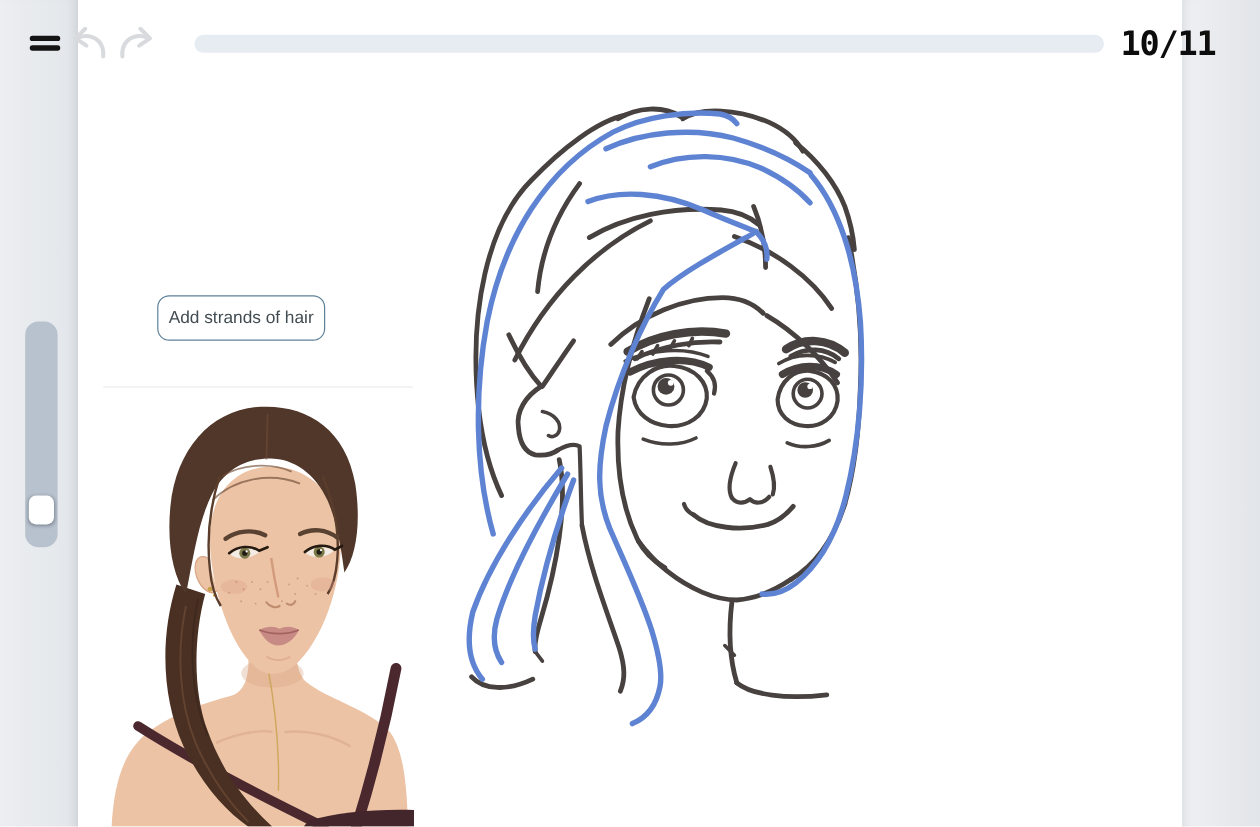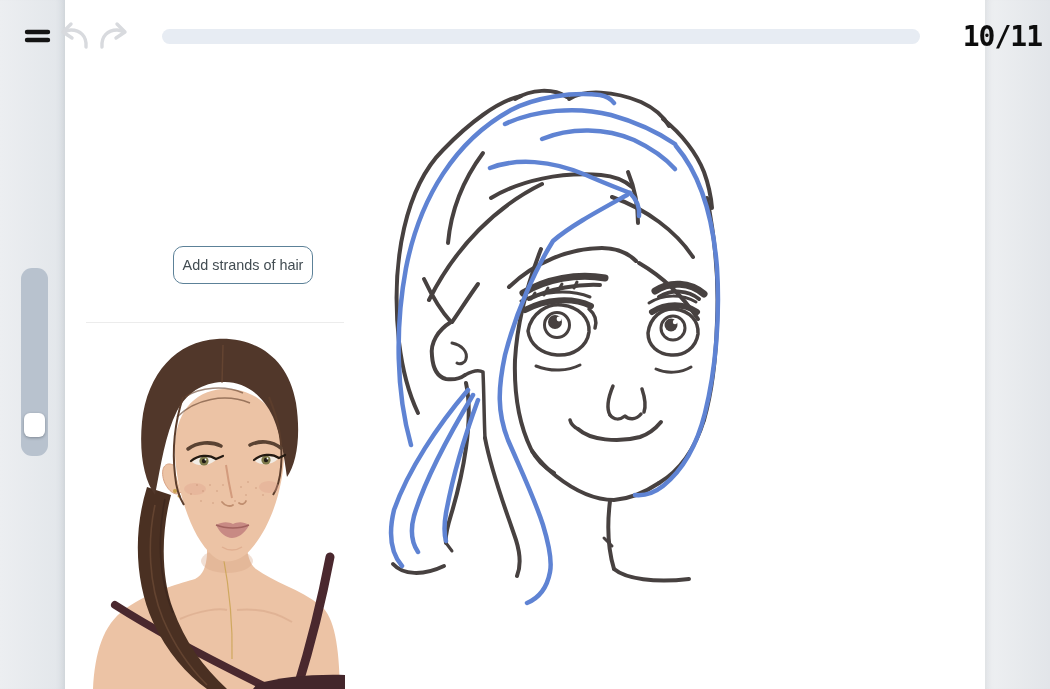--- a/index.html
+++ b/index.html
@@ -21,28 +21,28 @@
   .side-panel{position:absolute;top:0;height:689px;width:65px;background:linear-gradient(to right,#eceef1,#e2e6ea);}
   .side-panel.left{left:0;box-shadow:inset -8px 0 10px -8px rgba(40,50,70,.18);}
   .side-panel.right{left:985px;background:linear-gradient(to right,#eef0f2,#e2e5e9);box-shadow:inset 8px 0 10px -8px rgba(40,50,70,.14);}
 
   
   .menu-btn{position:absolute;left:20px;top:22px;width:34px;height:28px;background:none;border:none;cursor:pointer;}
   .icon-btn{position:absolute;top:19px;width:36px;height:34px;background:none;border:none;cursor:default;}
   .undo-btn{left:56px;}
   .redo-btn{left:96px;}
   .progress-track{position:absolute;left:162px;top:29px;width:758px;height:15px;border-radius:8px;background:var(--progress-track);}
-  .step-counter{position:absolute;right:8px;top:20px;font-family:"DejaVu Sans Mono",monospace;font-weight:bold;font-size:28px;letter-spacing:-1px;color:var(--counter-text);z-index:5;}
+  .step-counter{position:absolute;right:37px;top:20px;font-family:"DejaVu Sans Mono",monospace;font-weight:bold;font-size:28px;letter-spacing:-1px;color:var(--counter-text);z-index:5;}
 
   
   .v-slider-track{position:absolute;left:21px;top:268px;width:27px;height:188px;border-radius:11px;background:var(--slider-track);cursor:pointer;}
   .v-slider-thumb{position:absolute;left:3px;top:145px;width:21px;height:24px;border-radius:6px;background:#ffffff;box-shadow:0 1px 3px rgba(20,30,40,.35);cursor:grab;}
 
   
-  .instruction-btn{position:absolute;left:131px;top:246px;width:140px;height:38px;background:#fff;border:1.6px solid var(--button-border);border-radius:10px;color:#424c52;font-size:14.4px;font-family:"Liberation Sans",sans-serif;cursor:pointer;margin-left:42px;}
+  .instruction-btn{position:absolute;left:131px;top:246px;width:140px;height:38px;background:#fff;border:1.6px solid var(--button-border);border-radius:10px;color:#424c52;font-size:14.4px;font-family:"Liberation Sans",sans-serif;cursor:pointer;}
   .divider{position:absolute;left:86px;top:322px;width:258px;height:1px;background:#ececec;}
 
   
   .photo-wrap{position:absolute;left:85px;top:337px;width:260px;height:352px;}
 
   
   .sketch-svg{position:absolute;left:0;top:0;width:1050px;height:689px;pointer-events:none;}
   .g-ink{stroke:var(--sketch-ink);fill:none;stroke-linecap:round;stroke-linejoin:round;}
   .g-blue{stroke:var(--sketch-blue);fill:none;stroke-linecap:round;stroke-linejoin:round;}
   .fill-ink{fill:var(--sketch-ink);stroke:none;}

